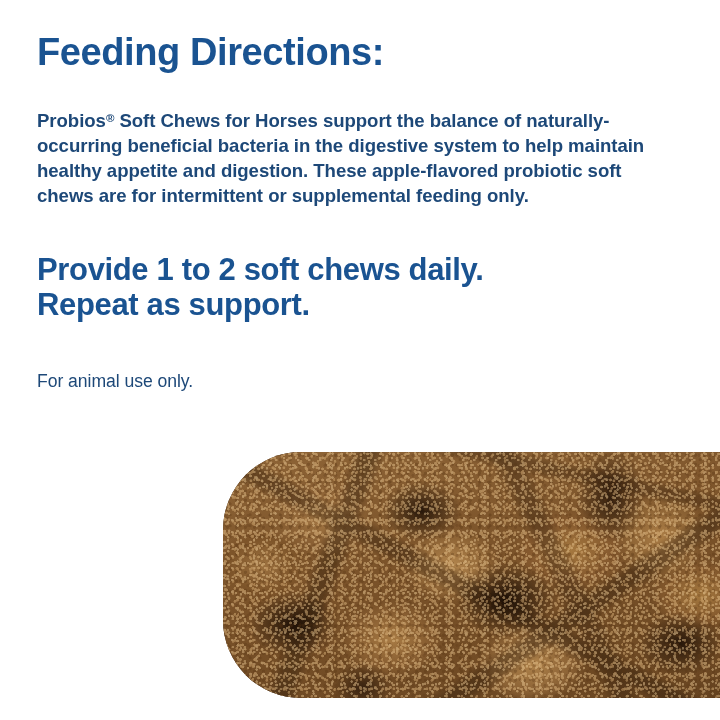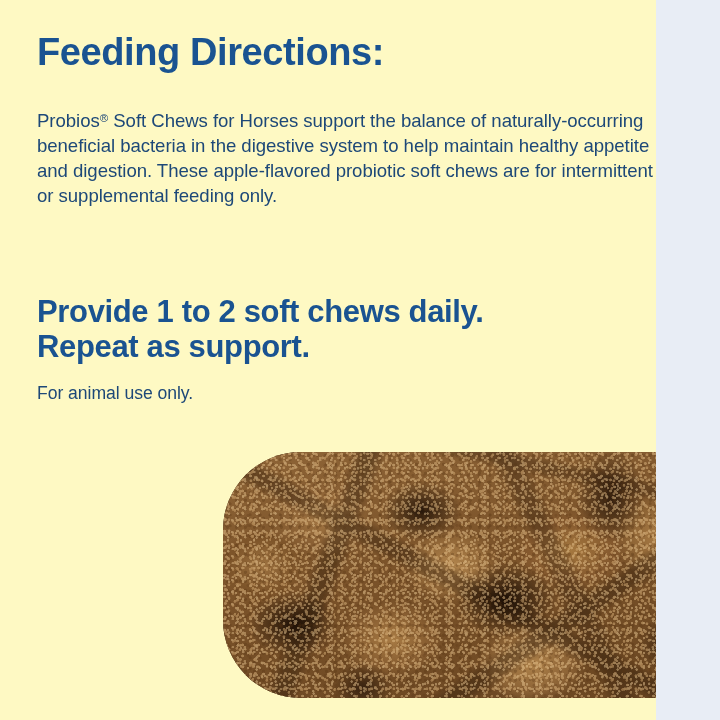--- a/index.html
+++ b/index.html
@@ -11,23 +11,23 @@
     width: 720px;
     height: 720px;
     overflow: hidden;
     background: #e8edf5;
     font-family: "Liberation Sans", sans-serif;
     -webkit-font-smoothing: antialiased;
   }
 
   #page {
     position: relative;
-    width: 656px;
+    width: 720px;
     height: 720px;
-    background: #fef9c3;
+    background: #ffffff;
     overflow: hidden;
   }
 
   
   .content {
     position: absolute;
     left: 37px;
     top: 0;
     width: 650px;
   }
@@ -43,56 +43,55 @@
     line-height: 1.12;
     white-space: nowrap;
   }
 
   .intro {
     position: absolute;
     left: 0;
     top: 89px;
     width: 625px;
     font-size: 18.6px;
-    font-weight: normal;
+    font-weight: bold;
     color: #1d4878;
     line-height: 25.2px;
     letter-spacing: -0.05px;
   }
   .intro sup {
     font-size: 0.62em;
     vertical-align: 0.42em;
     line-height: 0;
   }
 
   .callout {
     position: absolute;
     left: 0;
     top: 252px;
     font-size: 31px;
     font-weight: bold;
     color: #1a5391;
     line-height: 35px;
     letter-spacing: -0.35px;
     white-space: nowrap;
-    margin-top: 42px;
   }
   .callout .line { display: block; }
 
   .notes {
     position: absolute;
     left: 0;
     top: 369px;
     font-size: 17.6px;
     font-weight: normal;
     color: #1d4878;
     line-height: 24px;
     letter-spacing: -0.05px;
   }
-  .notes .line { display: block; white-space: nowrap; margin-top: 12px; }
+  .notes .line { display: block; white-space: nowrap; }
 
   
   .photo {
     position: absolute;
     left: 223px;
     top: 452px;
     width: 497px;
     height: 246px;
     border-top-left-radius: 78px;
     border-bottom-left-radius: 78px;

